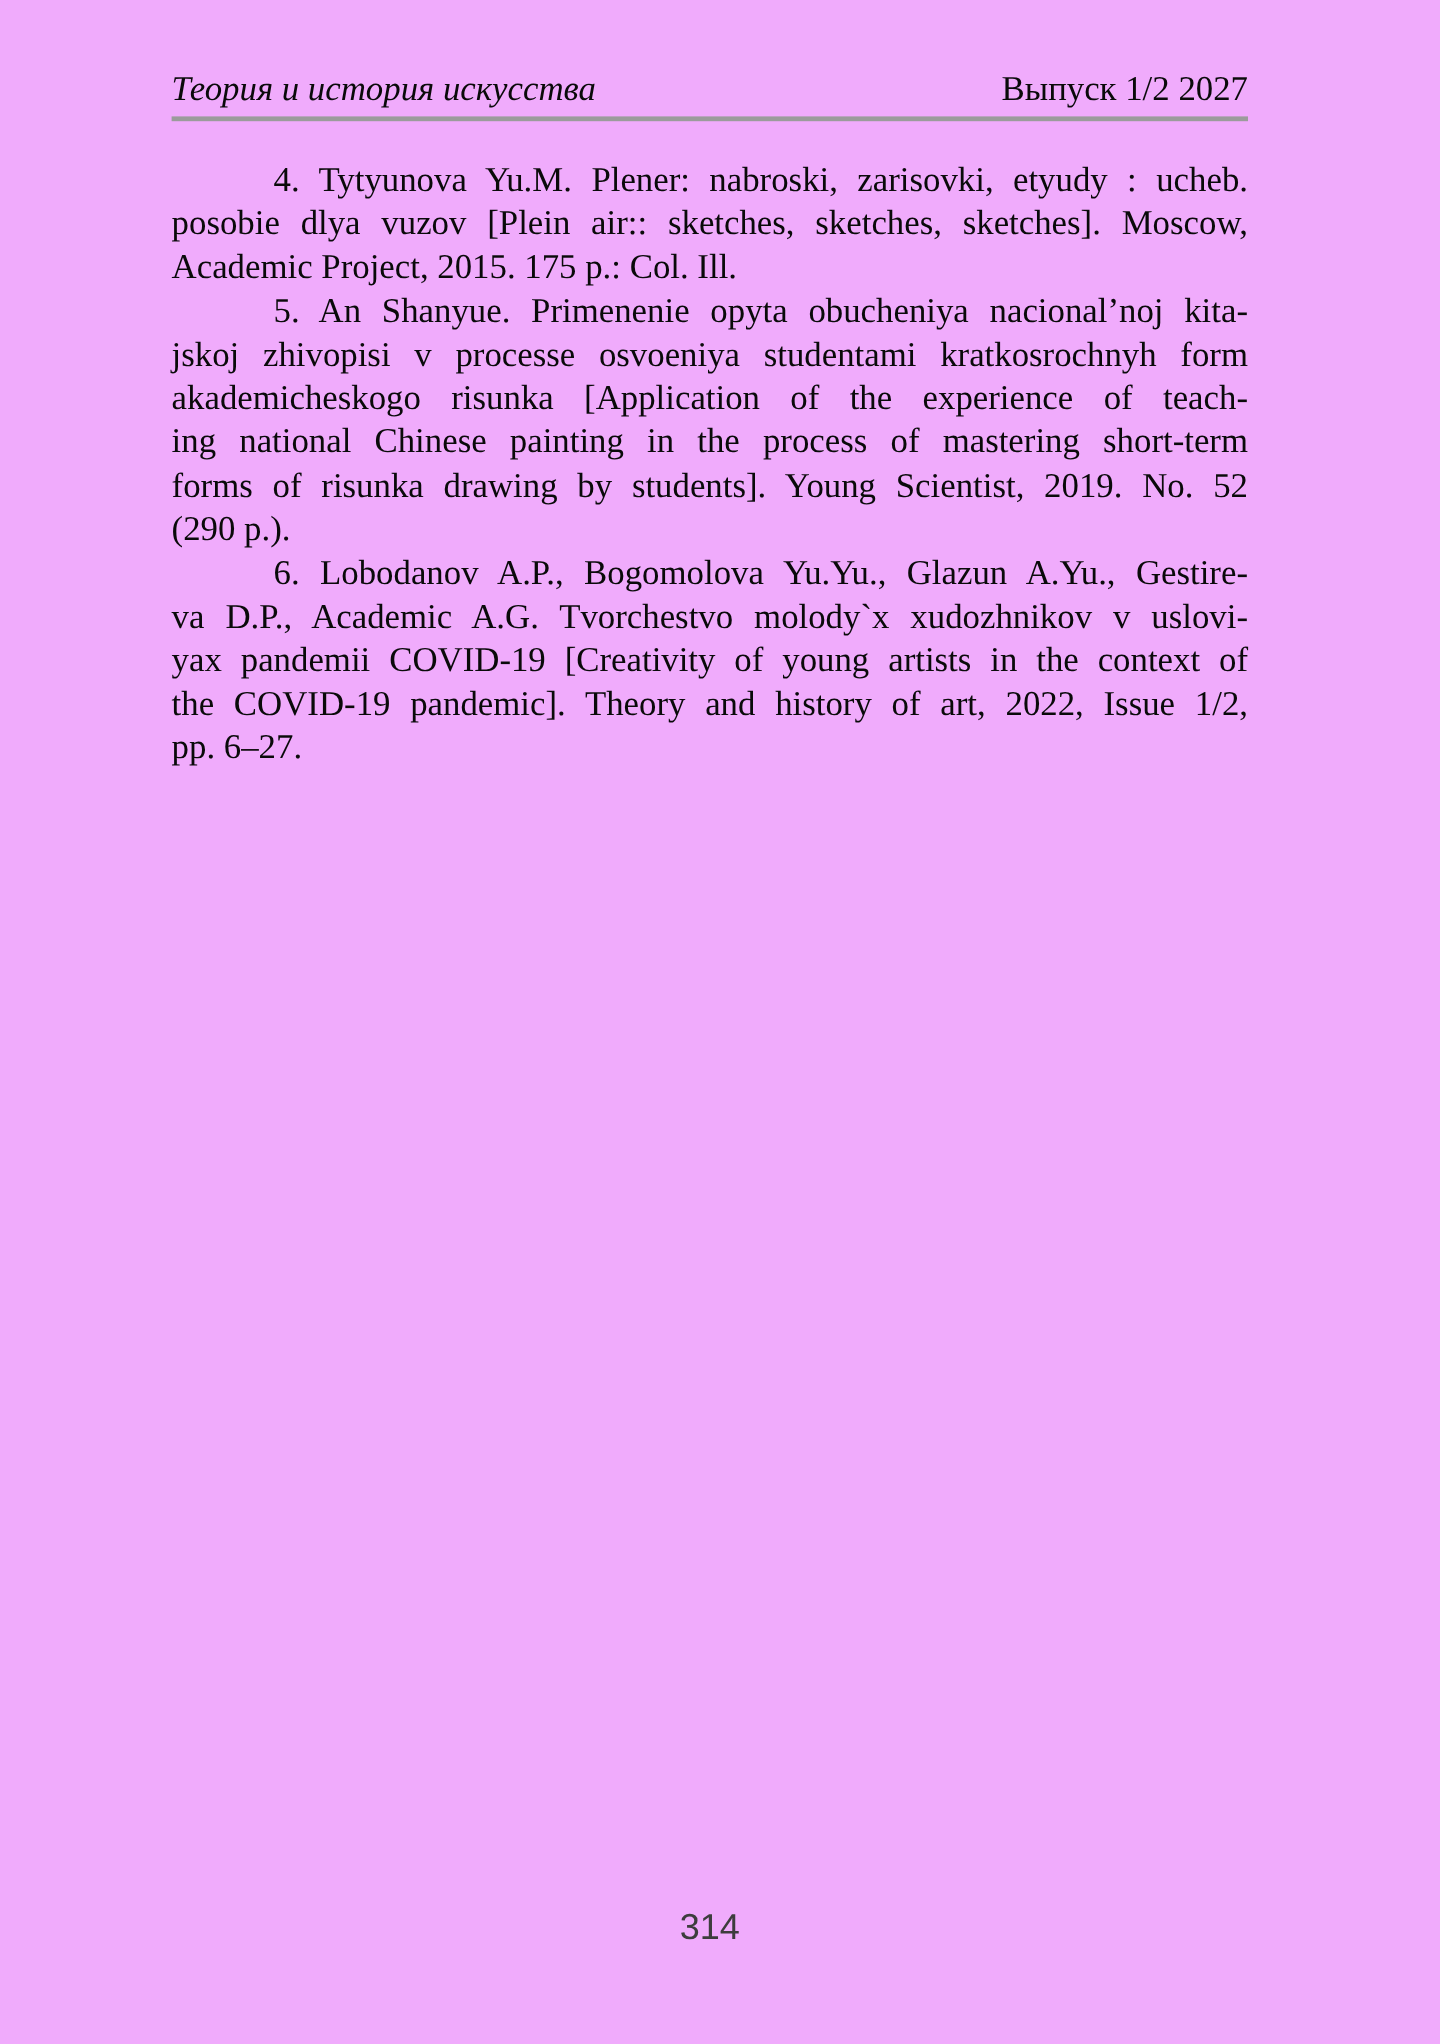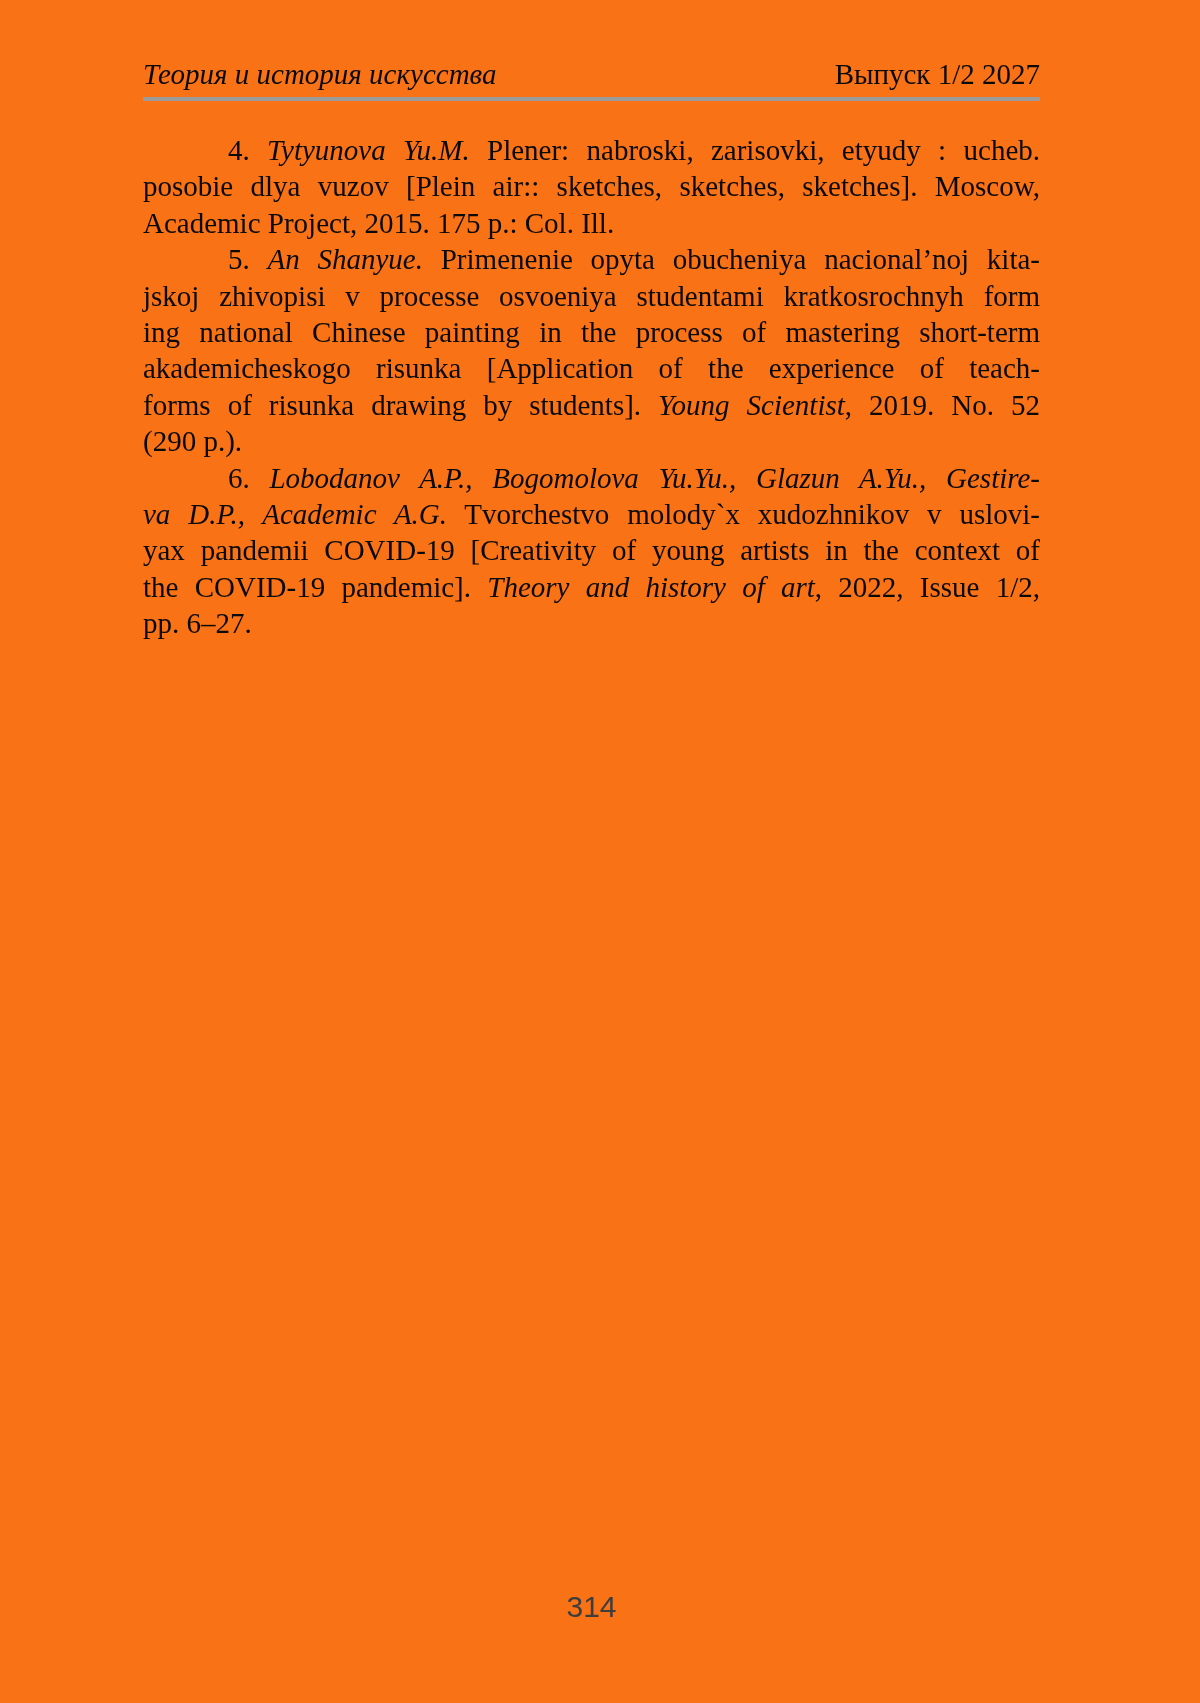--- a/index.html
+++ b/index.html
@@ -1,20 +1,20 @@
 <!DOCTYPE html>
 <html><head>
 <meta charset="utf-8">
 <style>
   html, body { margin: 0; padding: 0; background: #ffffff; }
   .page {
     position: relative;
     width: 1200px;
     height: 1703px;
-    background: #f97316;
+    background: #f0abfc;
     color: #0a0a0a;
     font-family: "Liberation Serif", serif;
     overflow: hidden;
   }
   .content {
     position: absolute;
     left: 143px;
     top: 56px;
     width: 897px;
   }
@@ -37,21 +37,21 @@
   }
   .ref-line {
     line-height: 36.4px;
     text-align: justify;
     text-align-last: justify;
     text-justify: inter-word;
     white-space: normal;
   }
   .ref-line.first { text-indent: 85px; }
   .ref-line.last  { text-align-last: left; }
-  .ref-line .it   { font-style: italic; }
+  .ref-line .it   { }
   .footer {
     position: absolute;
     left: 143px;
     top: 1589px;
     width: 897px;
     text-align: center;
     font-family: "Liberation Sans", sans-serif;
     font-size: 30px;
     line-height: 36px;
     color: #3d3d3d;
@@ -69,22 +69,22 @@
     <div class="header-rule"></div>
     <div class="references" id="references">
         <div class="reference">
           <div class="ref-line first"><span>4. </span><span class="it">Tytyunova Yu.M.</span><span> Plener: nabroski, zarisovki, etyudy : ucheb.</span></div>
           <div class="ref-line"><span>posobie dlya vuzov [Plein air:: sketches, sketches, sketches]. Moscow,</span></div>
           <div class="ref-line last"><span>Academic Project, 2015. 175 p.: Col. Ill.</span></div>
         </div>
         <div class="reference">
           <div class="ref-line first"><span>5. </span><span class="it">An Shanyue.</span><span> Primenenie opyta obucheniya nacional’noj kita-</span></div>
           <div class="ref-line"><span>jskoj zhivopisi v processe osvoeniya studentami kratkosrochnyh form</span></div>
+          <div class="ref-line"><span>akademicheskogo risunka [Application of the experience of teach-</span></div>
           <div class="ref-line"><span>ing national Chinese painting in the process of mastering short-term</span></div>
-          <div class="ref-line"><span>akademicheskogo risunka [Application of the experience of teach-</span></div>
           <div class="ref-line"><span>forms of risunka drawing by students]. </span><span class="it">Young Scientist</span><span>, 2019. No. 52</span></div>
           <div class="ref-line last"><span>(290 p.).</span></div>
         </div>
         <div class="reference">
           <div class="ref-line first"><span>6. </span><span class="it">Lobodanov A.P., Bogomolova Yu.Yu., Glazun A.Yu., Gestire-</span></div>
           <div class="ref-line"><span class="it">va D.P., Academic A.G.</span><span> Tvorchestvo molody`x xudozhnikov v uslovi-</span></div>
           <div class="ref-line"><span>yax pandemii COVID-19 [Creativity of young artists in the context of</span></div>
           <div class="ref-line"><span>the COVID-19 pandemic]. </span><span class="it">Theory and history of art</span><span>, 2022, Issue 1/2,</span></div>
           <div class="ref-line last"><span>pp. 6–27.</span></div>
         </div>

